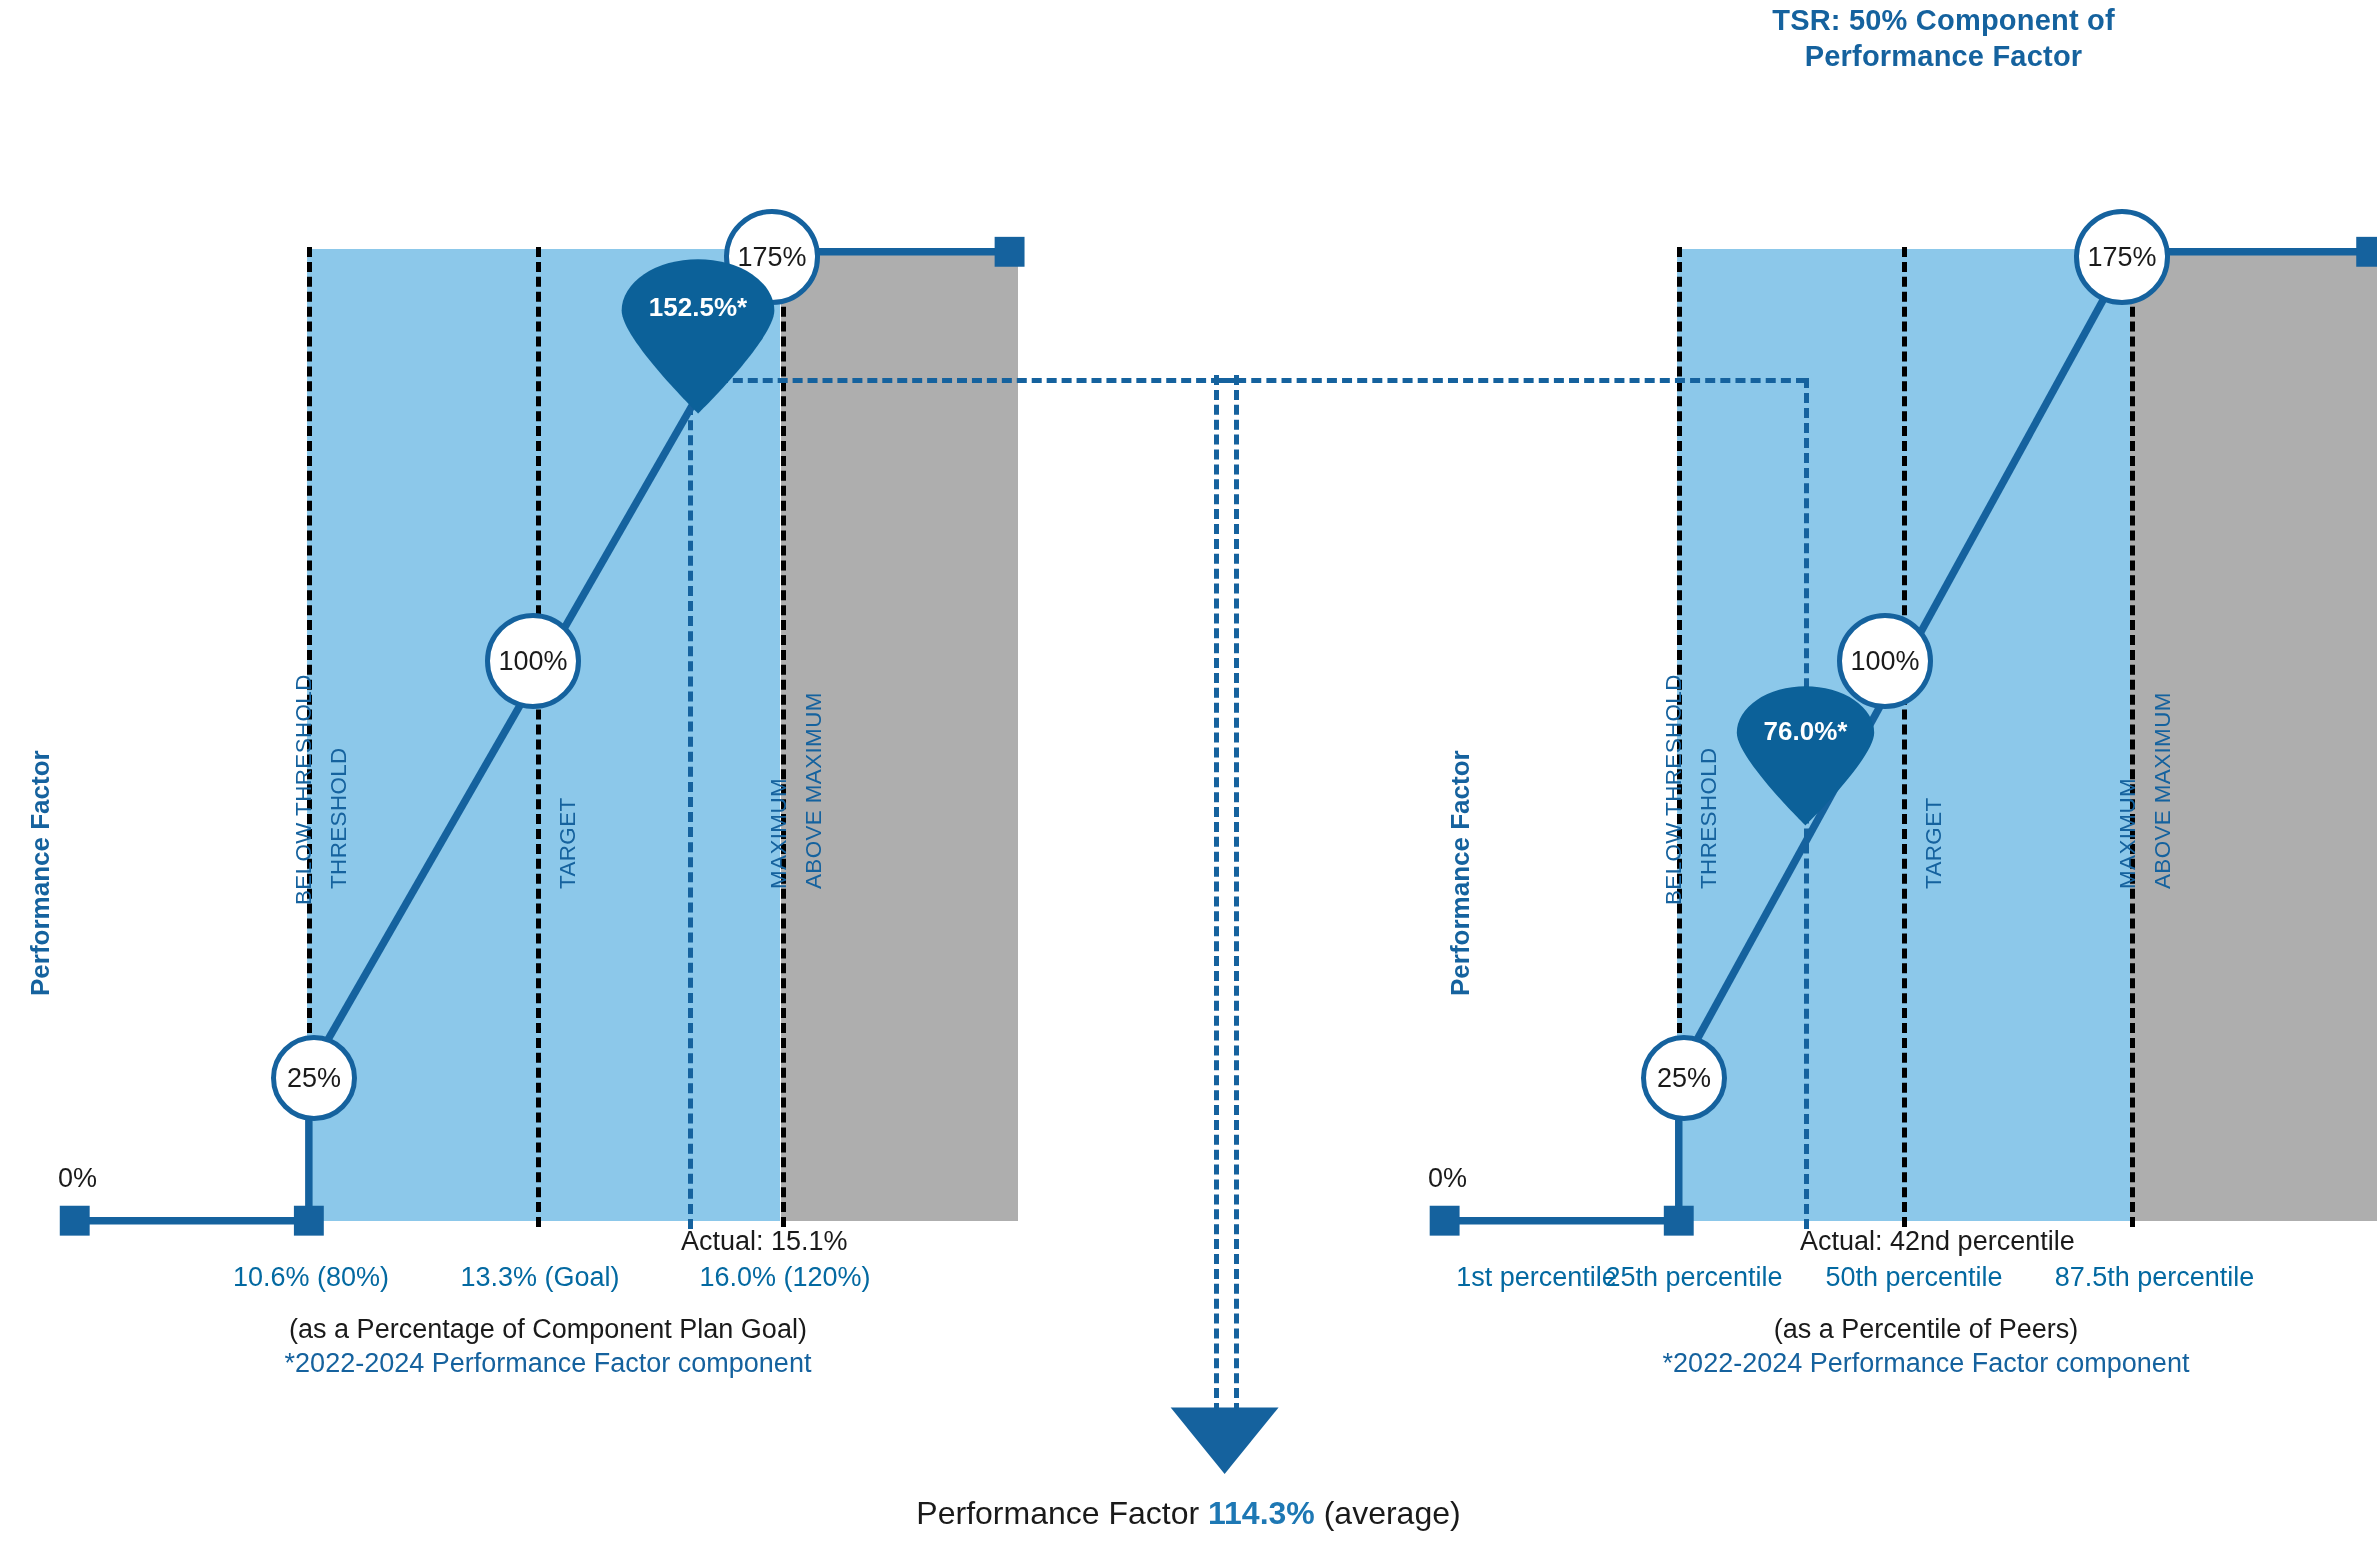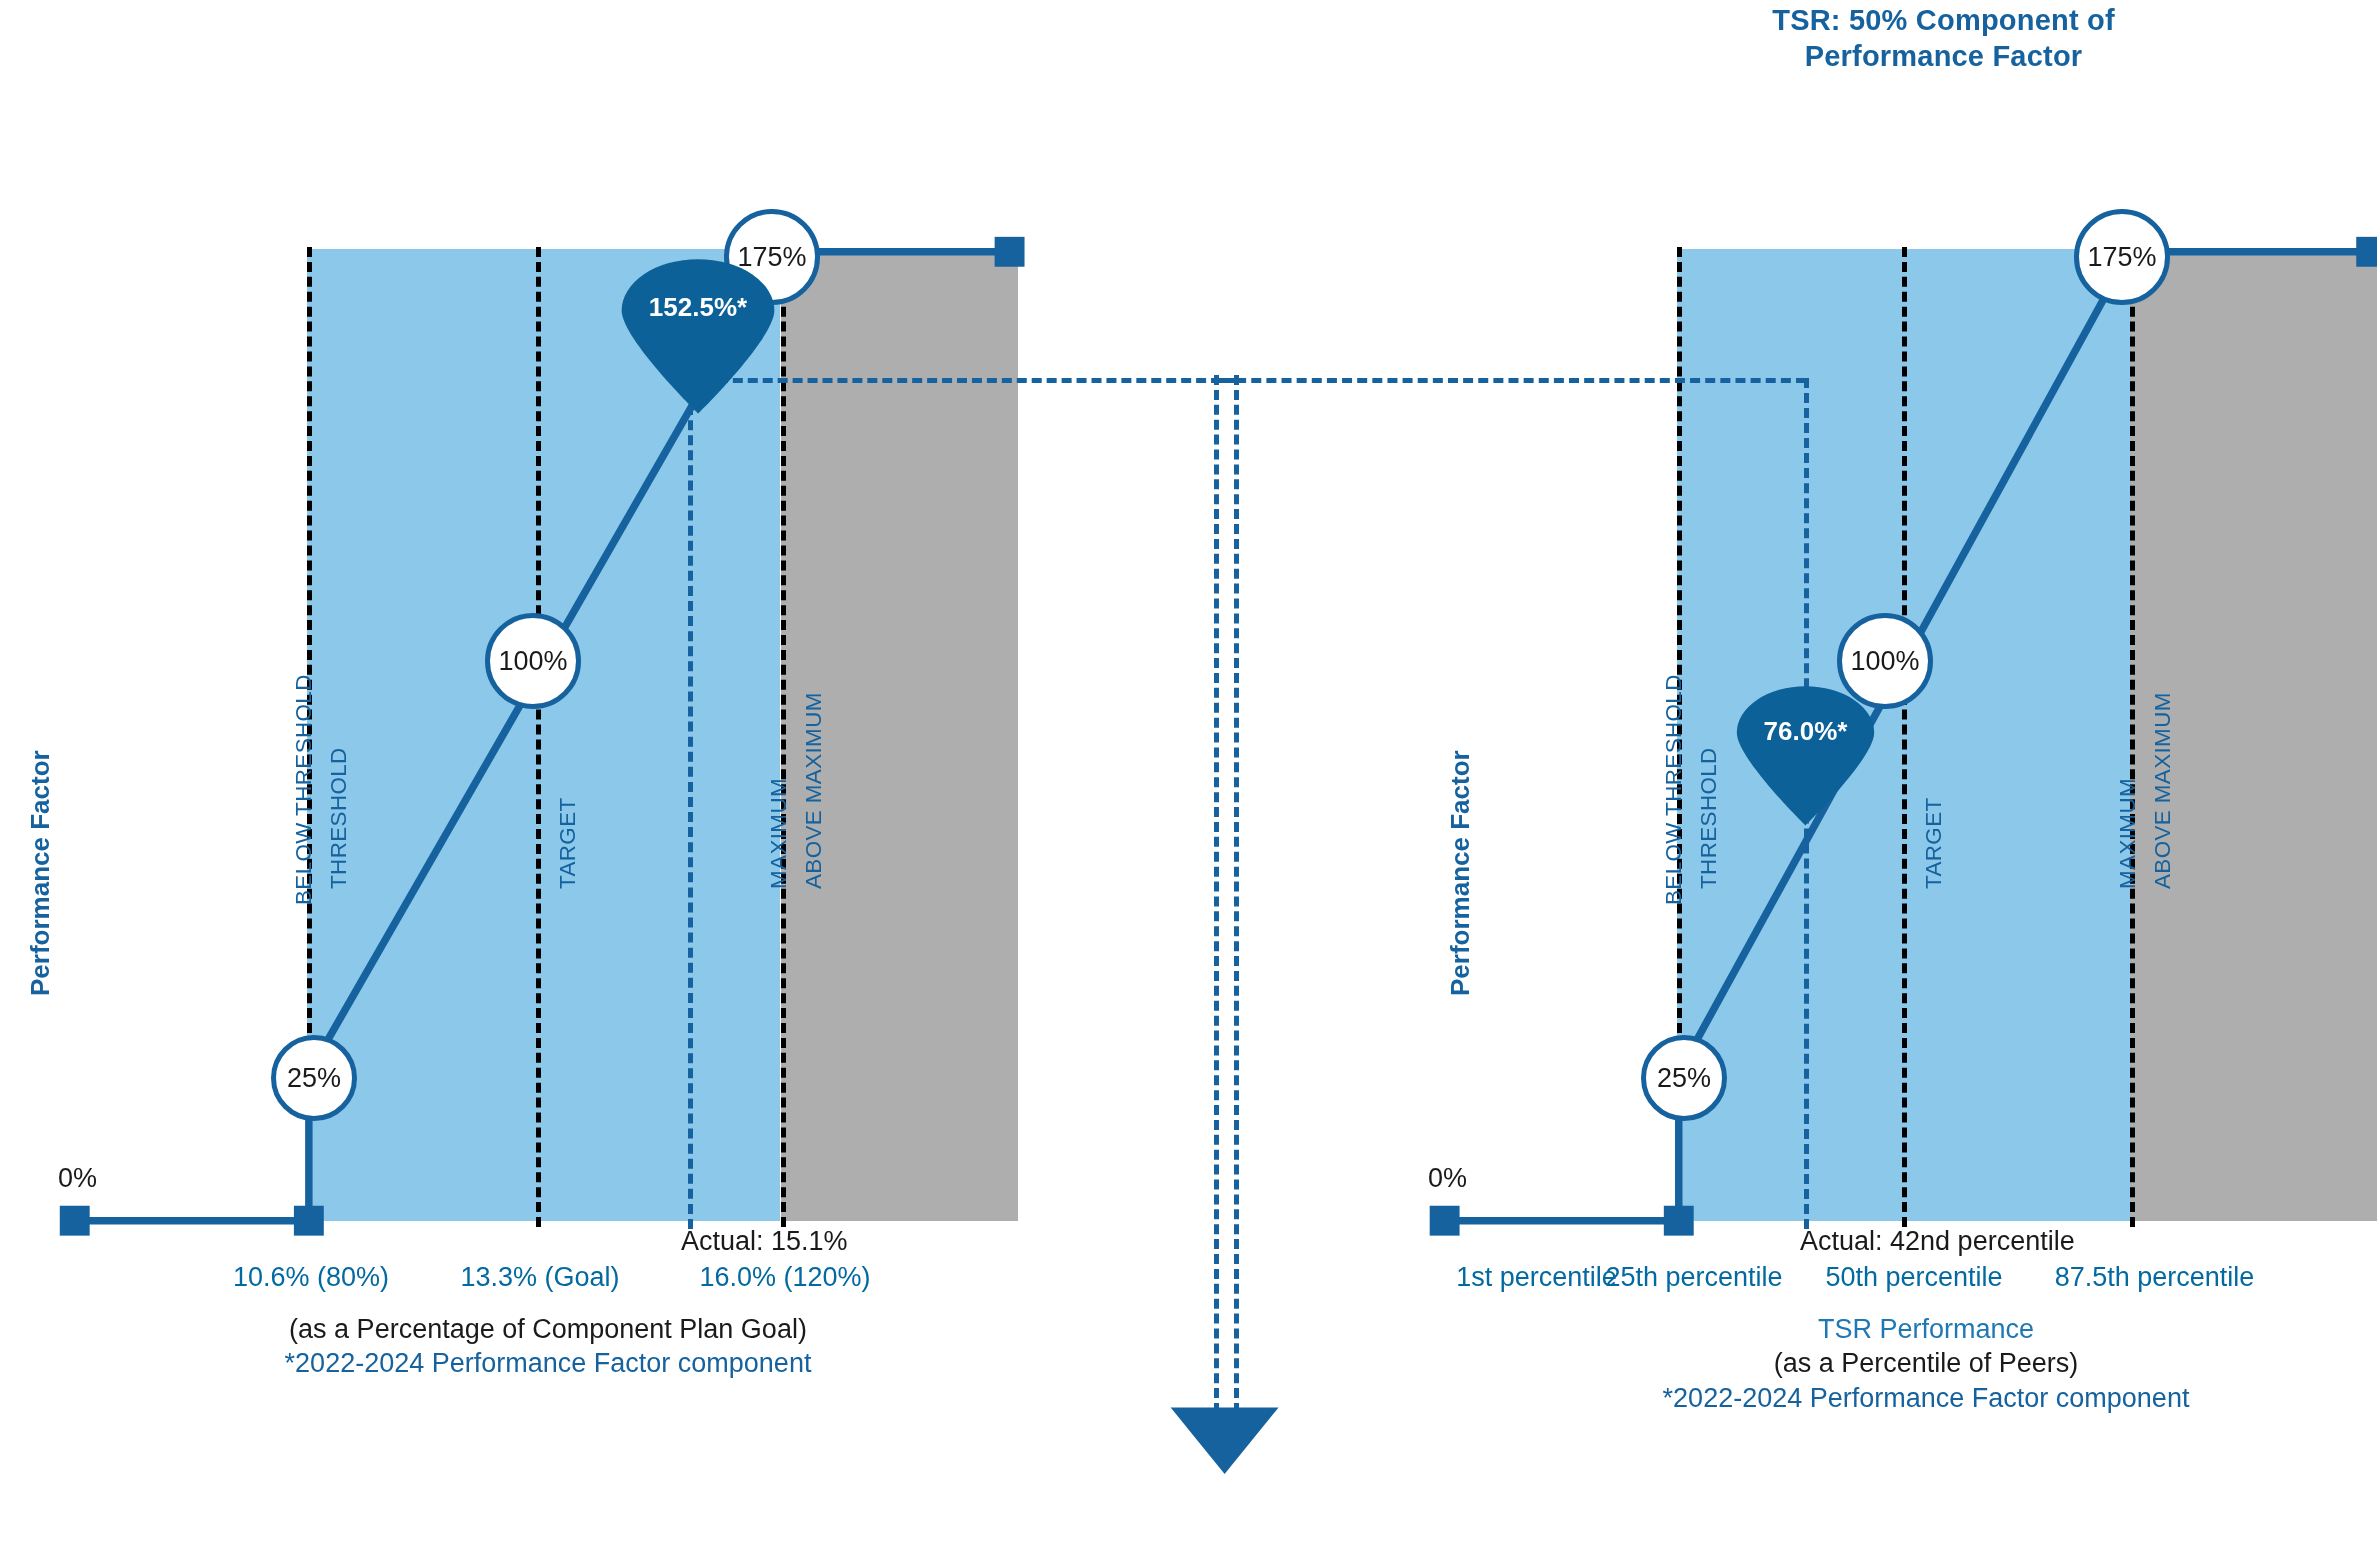--- a/index.html
+++ b/index.html
@@ -200,27 +200,29 @@
     <div class="pin-text" style="left:1731px;top:716px;width:149px;">76.0%*</div>
 
     <div class="actual-label" style="left:1800px;top:1226px;">Actual: 42nd percentile</div>
 
     <div class="axis-val" style="left:1412px;top:1262px;width:249px;">1st percentile</div>
     <div class="axis-val" style="left:1557px;top:1262px;width:274px;">25th percentile</div>
     <div class="axis-val" style="left:1777px;top:1262px;width:274px;">50th percentile</div>
     <div class="axis-val" style="left:2001px;top:1262px;width:307px;">87.5th percentile</div>
 
     <div class="xcap" style="left:1594px;top:1312px;width:664px;">
-      <span class="blue">TSR Performance</span>
       <span class="dark">(as a Percentile of Peers)</span>
       <span class="note">*2022-2024 Performance Factor component</span>
     </div>
   </div>
 
   <div class="vdash-blue" style="left:1214px;top:375px;height:1038px;"></div>
   <div class="vdash-blue" style="left:1234px;top:375px;height:1038px;"></div>
   <svg class="line-svg" width="2377" height="1558" viewBox="0 0 2863 1876">
     <polygon points="1410,1695 1540,1695 1475,1775" fill="#15629E"></polygon>
   </svg>
 
+  <div id="footer">
+    <span>Performance Factor </span><span class="hl">114.3%</span><span> (average)</span>
+  </div>
 
 </div>
 
 
 </body></html>

